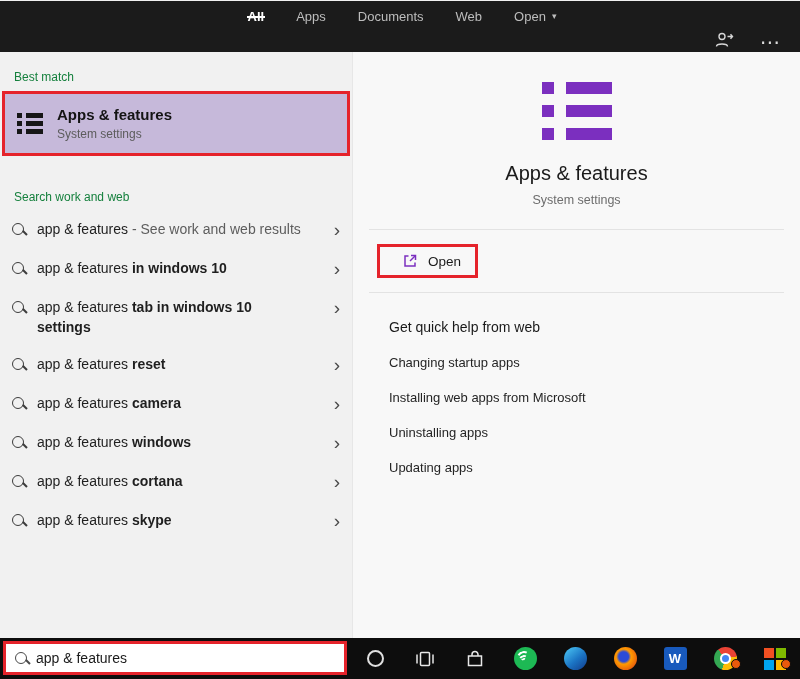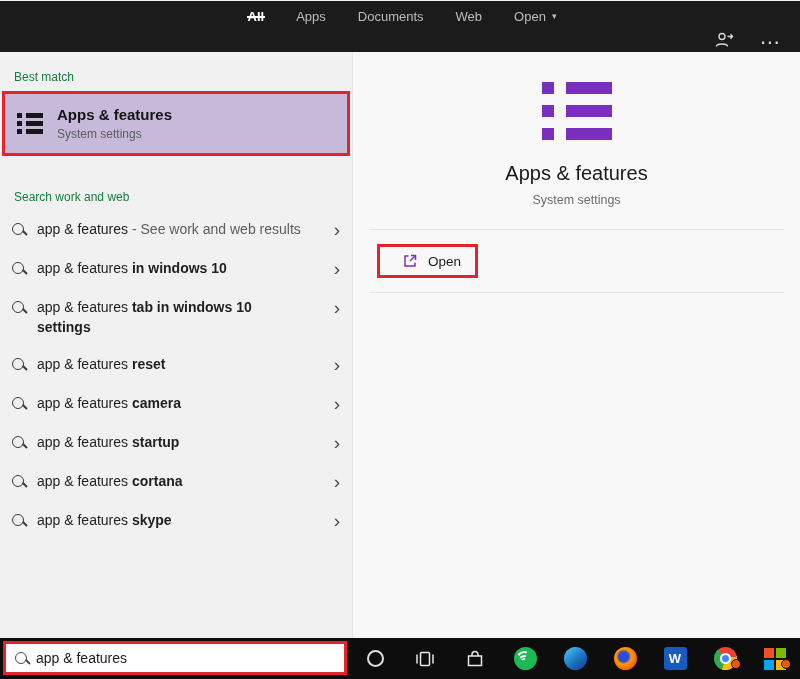--- a/index.html
+++ b/index.html
@@ -197,21 +197,21 @@
       <span class="sugg-text"><span>app &amp; features </span><span class="sugg-bold">reset</span><span class="sugg-gray"></span></span>
       <span class="sugg-chevron">›</span>
     </div>
     <div class="sugg-row">
       <span class="mag"></span>
       <span class="sugg-text"><span>app &amp; features </span><span class="sugg-bold">camera</span><span class="sugg-gray"></span></span>
       <span class="sugg-chevron">›</span>
     </div>
     <div class="sugg-row">
       <span class="mag"></span>
-      <span class="sugg-text"><span>app &amp; features </span><span class="sugg-bold">startup</span><span class="sugg-gray"></span></span>
+      <span class="sugg-text"><span>app &amp; features </span><span class="sugg-bold">windows</span><span class="sugg-gray"></span></span>
       <span class="sugg-chevron">›</span>
     </div>
     <div class="sugg-row">
       <span class="mag"></span>
       <span class="sugg-text"><span>app &amp; features </span><span class="sugg-bold">cortana</span><span class="sugg-gray"></span></span>
       <span class="sugg-chevron">›</span>
     </div>
     <div class="sugg-row">
       <span class="mag"></span>
       <span class="sugg-text"><span>app &amp; features </span><span class="sugg-bold">skype</span><span class="sugg-gray"></span></span>
@@ -247,20 +247,27 @@
             <path d="M6.5 3 H3 v10 h10 V9.5"></path>
             <path d="M9 2.5 h4.5 V7"></path>
             <path d="M13.5 2.5 L8 8"></path>
           </svg>
           <span>Open</span>
         </button>
       </div>
     </div>
     <div class="rp-divider2"></div>
 
+    <div class="help">
+      <div class="help-header">Get quick help from web</div>
+      <div class="help-link">Changing startup apps</div>
+      <div class="help-link">Installing web apps from Microsoft</div>
+      <div class="help-link">Uninstalling apps</div>
+      <div class="help-link">Updating apps</div>
+    </div>
   </div>
 
   <div id="taskbar">
     <div class="tb-icons">
       <div class="tb-icon">
           <span class="ring"></span>
         </div>
       <div class="tb-icon">
         <svg width="22" height="22" viewBox="0 0 22 22" class="tb-svg">
           <rect x="6.5" y="4.5" width="9" height="13" rx="1"></rect>

